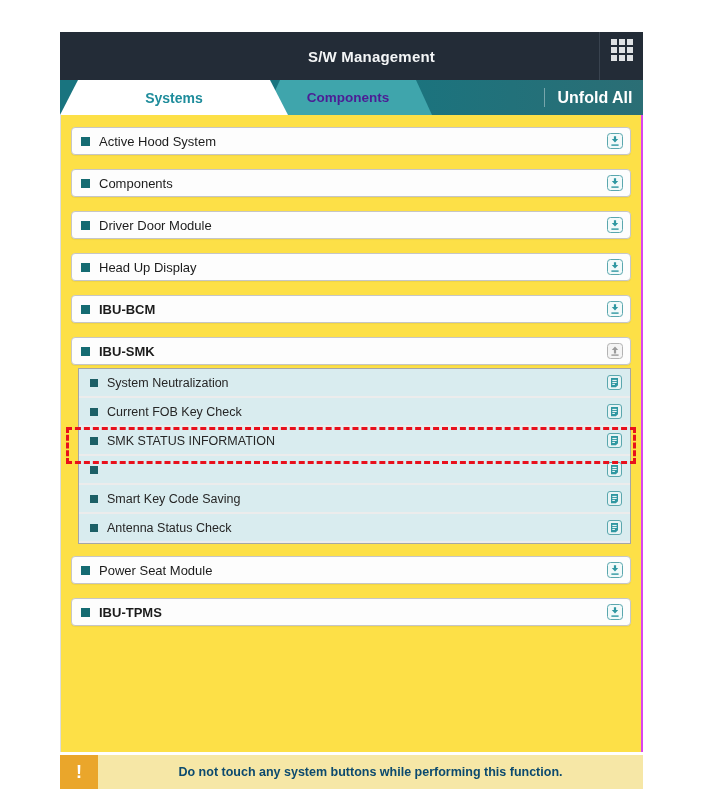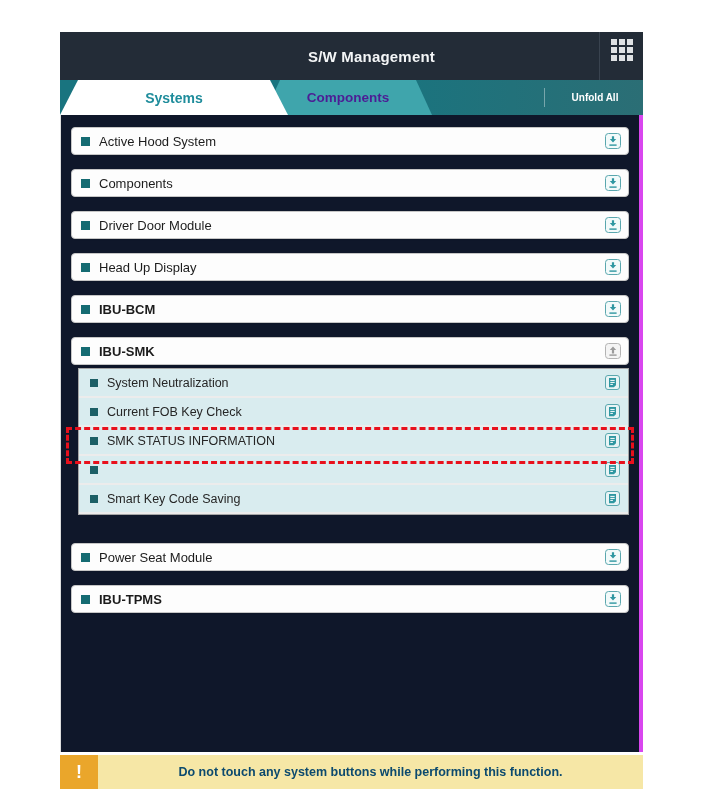--- a/index.html
+++ b/index.html
@@ -24,36 +24,36 @@
   .tab-systems { left: 0; width: 228px; background: #ffffff;
     clip-path: polygon(18px 0, calc(100% - 18px) 0, 100% 100%, 0 100%);
     color: #1e8c9b; font-size: 14px; z-index: 2; }
   .tab-components { left: 204px; width: 168px; background: #3fa5ac;
     clip-path: polygon(16px 0, calc(100% - 16px) 0, 100% 100%, 0 100%);
     color: #4c1d95; font-size: 13.5px; z-index: 1; }
   .tabbar .vsep { position: absolute; left: 484px; top: 8px; width: 1px; height: 19px;
     background: rgba(255,255,255,.38); }
   .unfold-all { position: absolute; right: 0; top: 0; height: 35px; width: 96px;
     display: flex; align-items: center; justify-content: center;
-    color: #ffffff; font-size: 10px; font-weight: bold; cursor: pointer; }
-
-  
-  .content { position: relative; height: 637px; background: #0f172a;
-    border-left: 1px solid #dedede; border-right: 4px solid #d946ef;
+    color: #ffffff; font-size: 16px; font-weight: bold; cursor: pointer; }
+
+  
+  .content { position: relative; height: 637px; background: #fde047;
+    border-left: 1px solid #dedede; border-right: 2px solid #d946ef;
     padding: 12px 10px 16px 10px; overflow: hidden; }
   .sys-row { height: 28px; background: #fdfdfd; border: 1px solid #c6c6c6;
     border-radius: 4px; display: flex; align-items: center; padding: 0 7px 0 9px;
     margin-bottom: 14px; cursor: pointer; box-shadow: 0 1px 1px rgba(0,0,0,.05); }
   .sys-row .bullet { width: 9px; height: 9px; background: #156b72; margin-right: 9px; flex: none; }
   .sys-row .lbl { font-size: 13px; color: #1c1c1c; }
   .sys-row.bold .lbl { font-weight: bold; }
   .sys-row .icon { margin-left: auto; display: flex; }
 
   
-  .group { margin-bottom: 28px; }
+  .group { margin-bottom: 12px; }
   .group .sys-row { margin-bottom: 3px; }
   .sublist { position: relative; margin-left: 7px; border: 1px solid #a6a6a6; background: #d9ecef; }
   .sub-row { height: 29px; display: flex; align-items: center; padding: 0 8px 0 11px;
     background: #d9ecef; border-bottom: 2px solid #ececec; cursor: pointer; }
   .sub-row:last-child { border-bottom: none; }
   .sub-row .bullet { width: 8px; height: 8px; background: #1c5f66; margin-right: 9px; flex: none; }
   .sub-row .lbl { font-size: 12.5px; color: #262626; }
   .sub-row .icon { margin-left: auto; display: flex; }
   .highlight-box { position: absolute; left: -13px; top: 58px;
     width: calc(100% + 19px); height: 37px;
@@ -226,20 +226,29 @@
         </div>
         <div class="sub-row">
           <span class="bullet"></span>
           <span class="lbl">Smart Key Code Saving</span>
           <span class="icon">
               <svg width="15" height="15" viewBox="0 0 15 15">
                 <use href="#ic-doc"></use>
               </svg>
             </span>
         </div>
+        <div class="sub-row">
+          <span class="bullet"></span>
+          <span class="lbl">Antenna Status Check</span>
+          <span class="icon">
+              <svg width="15" height="15" viewBox="0 0 15 15">
+                <use href="#ic-doc"></use>
+              </svg>
+            </span>
+        </div>
         <div class="highlight-box"></div>
       </div>
     </div>
 
     <div class="sys-row">
       <span class="bullet"></span>
       <span class="lbl">Power Seat Module</span>
       <span class="icon">
           <svg width="16" height="16" viewBox="0 0 16 16">
             <use href="#ic-unfold"></use>

